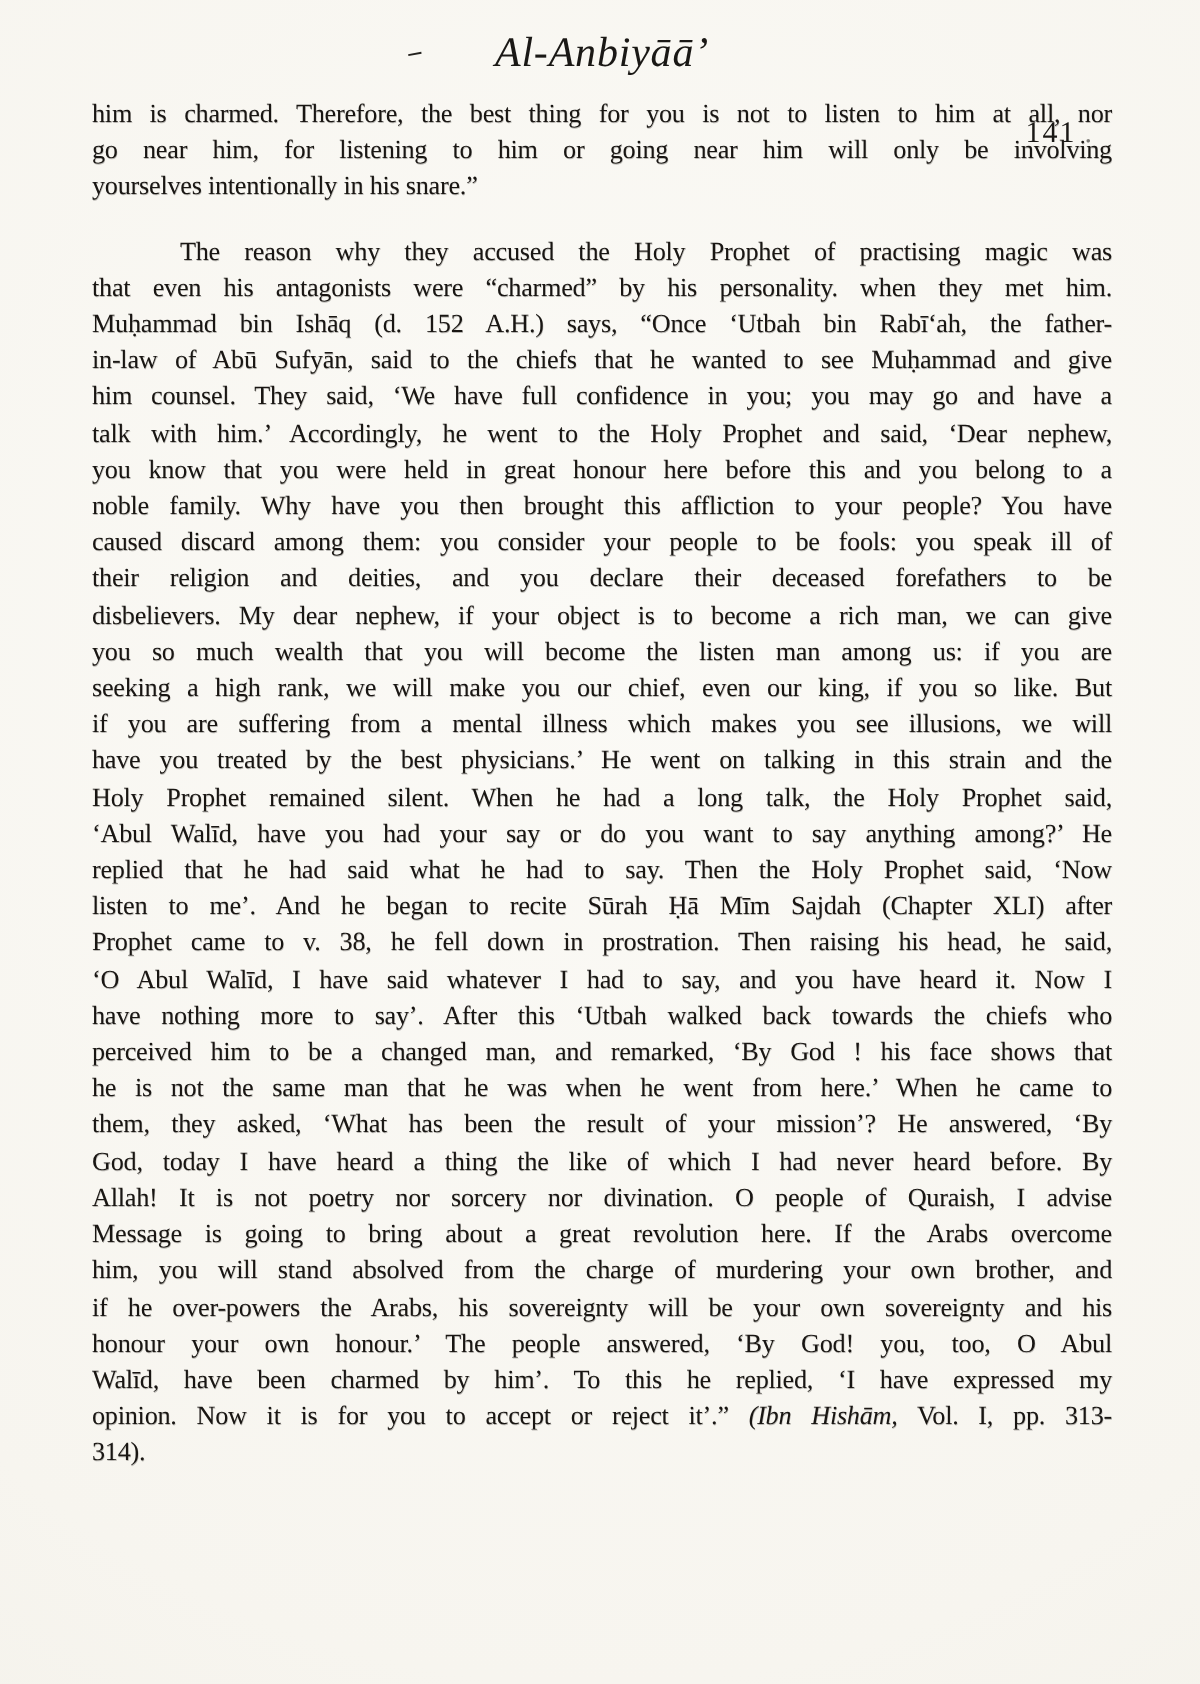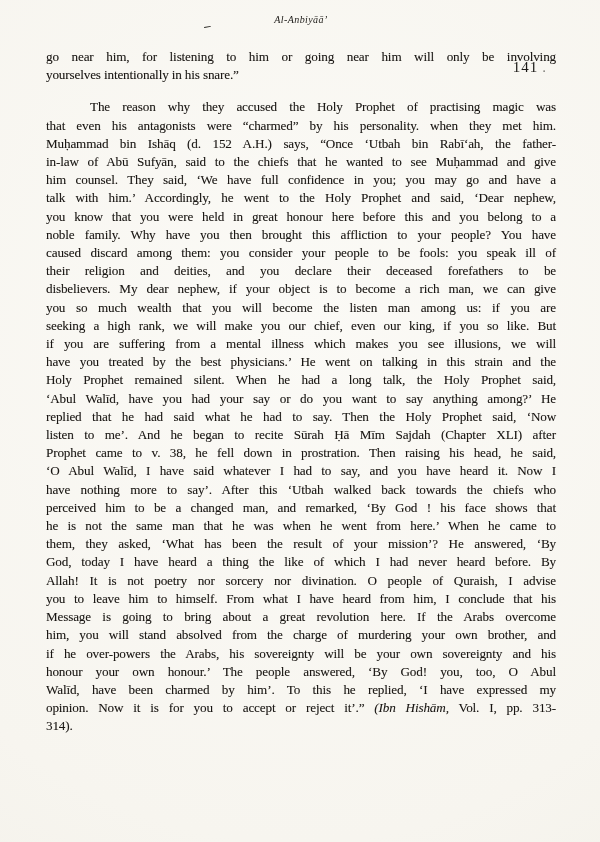--- a/index.html
+++ b/index.html
@@ -35,21 +35,21 @@
     transform: rotate(-10deg);
     color: #22201d;
   }
   .header-title {
     position: absolute;
     left: 0;
     right: 0;
     top: 0;
     text-align: center;
     font-style: italic;
-    font-size: 10px;
+    font-size: 21px;
     letter-spacing: 0.4px;
     color: #1a1815;
   }
   .header-pageno {
     position: absolute;
     right: 10px;
     top: 1px;
     font-size: 15px;
     letter-spacing: 1px;
     color: #1a1815;
@@ -91,20 +91,21 @@
   <div class="header">
     <span class="header-mark">–</span>
     <div class="header-title">Al-Anbiyāā’</div>
     <div class="header-pageno">
       <span>141</span><span class="dot">.</span>
     </div>
   </div>
 
   <div class="text-block">
       <div class="para">
+        <div class="line"><span>him is charmed. Therefore, the best thing for you is not to listen to him at all, nor</span></div>
         <div class="line"><span>go near him, for listening to him or going near him will only be involving</span></div>
         <div class="line last"><span>yourselves intentionally in his snare.”</span></div>
       </div>
       <div class="para">
         <div class="line indent"><span>The reason why they accused the Holy Prophet of practising magic was</span></div>
         <div class="line"><span>that even his antagonists were “charmed” by his personality. when they met him.</span></div>
         <div class="line"><span>Muḥammad bin Ishāq (d. 152 A.H.) says, “Once ‘Utbah bin Rabī‘ah, the father-</span></div>
         <div class="line"><span>in-law of Abū Sufyān, said to the chiefs that he wanted to see Muḥammad and give</span></div>
         <div class="line"><span>him counsel. They said, ‘We have full confidence in you; you may go and have a</span></div>
         <div class="line"><span>talk with him.’ Accordingly, he went to the Holy Prophet and said, ‘Dear nephew,</span></div>
@@ -122,21 +123,20 @@
         <div class="line"><span>replied that he had said what he had to say. Then the Holy Prophet said, ‘Now</span></div>
         <div class="line"><span>listen to me’. And he began to recite Sūrah Ḥā Mīm Sajdah (Chapter XLI) after</span></div>
         <div class="line"><span>Prophet came to v. 38, he fell down in prostration. Then raising his head, he said,</span></div>
         <div class="line"><span>‘O Abul Walīd, I have said whatever I had to say, and you have heard it. Now I</span></div>
         <div class="line"><span>have nothing more to say’. After this ‘Utbah walked back towards the chiefs who</span></div>
         <div class="line"><span>perceived him to be a changed man, and remarked, ‘By God ! his face shows that</span></div>
         <div class="line"><span>he is not the same man that he was when he went from here.’ When he came to</span></div>
         <div class="line"><span>them, they asked, ‘What has been the result of your mission’? He answered, ‘By</span></div>
         <div class="line"><span>God, today I have heard a thing the like of which I had never heard before. By</span></div>
         <div class="line"><span>Allah! It is not poetry nor sorcery nor divination. O people of Quraish, I advise</span></div>
-        <div class="line"><span>you to leave him to himself. From what I have heard from him, I conclude that his</span></div>
         <div class="line"><span>Message is going to bring about a great revolution here. If the Arabs overcome</span></div>
         <div class="line"><span>him, you will stand absolved from the charge of murdering your own brother, and</span></div>
         <div class="line"><span>if he over-powers the Arabs, his sovereignty will be your own sovereignty and his</span></div>
         <div class="line"><span>honour your own honour.’ The people answered, ‘By God! you, too, O Abul</span></div>
         <div class="line"><span>Walīd, have been charmed by him’. To this he replied, ‘I have expressed my</span></div>
         <div class="line"><span>opinion. Now it is for you to accept or reject it’.” </span><span class="italic">(Ibn Hishām,</span><span> Vol. I, pp. 313-</span></div>
         <div class="line last"><span>314).</span></div>
       </div>
     </div>
 

